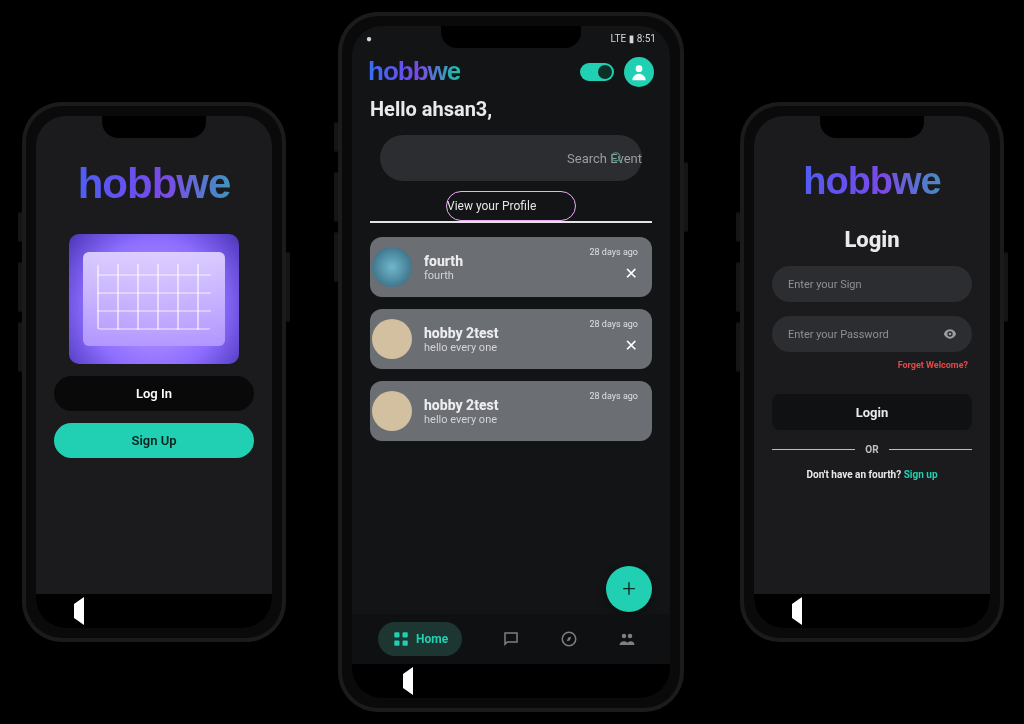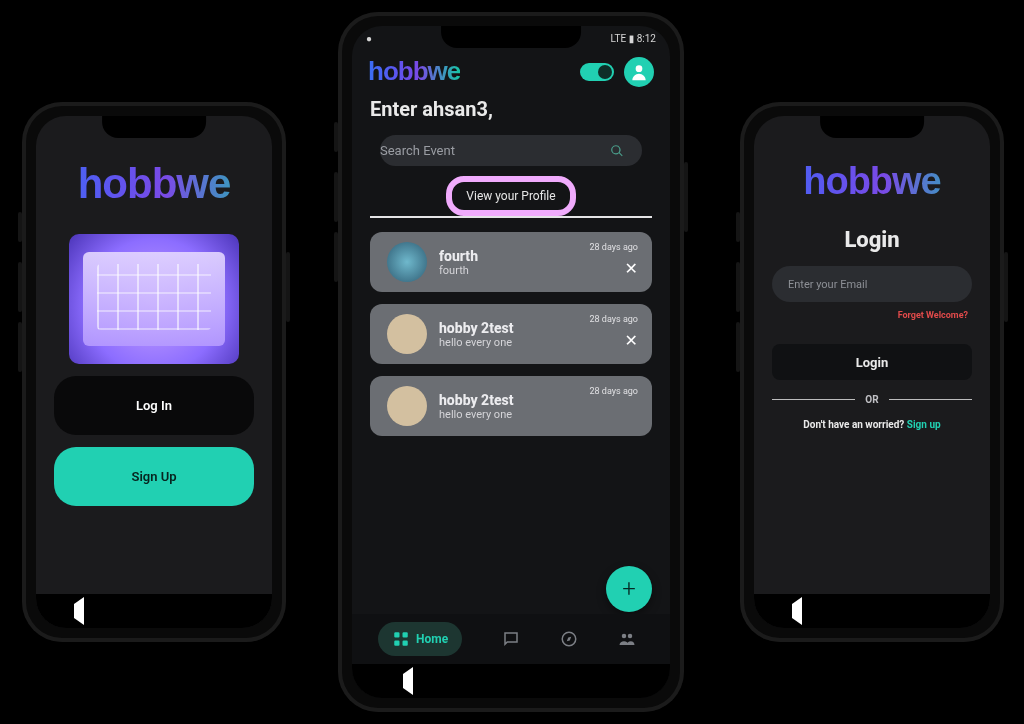--- a/index.html
+++ b/index.html
@@ -78,21 +78,21 @@
     background:linear-gradient(180deg,#e4d7ff,#b69bff);opacity:.9;
   }
   .illus::after{
     content:"";position:absolute;left:28px;right:28px;top:30px;bottom:34px;
     background:repeating-linear-gradient(90deg,rgba(255,255,255,.55) 0 2px,transparent 2px 20px),
                repeating-linear-gradient(0deg,rgba(255,255,255,.4) 0 2px,transparent 2px 18px);
     border-radius:4px;
   }
   .welcome{text-align:center;font-weight:700;font-size:14px;margin-top:26px;}
   .btn{
-    display:block;margin:12px auto 0;width:200px;padding:22px 0;border-radius:22px;
+    display:block;margin:12px auto 0;width:200px;padding:10px 0;border-radius:22px;
     text-align:center;font-size:13px;font-weight:600;cursor:pointer;
   }
   .btn-dark{background:#09090a;color:#fff;}
   .btn-accent{background:var(--accent);color:#07241f;}
 
   
   #p2{left:338px;top:12px;width:346px;height:700px;}
   #p2 .screen{background:#131416;}
   .status{
     position:absolute;top:4px;left:14px;right:14px;height:16px;
@@ -103,34 +103,34 @@
     padding:30px 16px 0 16px;display:flex;align-items:center;justify-content:space-between;
   }
   #p2 .logo{font-size:26px;}
   .togglewrap{display:flex;align-items:center;gap:10px;}
   .toggle{width:34px;height:18px;border-radius:10px;background:var(--accent);position:relative;}
   .toggle::after{content:"";position:absolute;right:2px;top:2px;width:14px;height:14px;border-radius:50%;background:#0e2e28;}
   .avatar{width:30px;height:30px;border-radius:50%;background:var(--accent);display:flex;align-items:center;justify-content:center;}
   .avatar svg{width:20px;height:20px;}
   .greet{padding:10px 18px 0;font-size:20px;font-weight:700;}
   .search{
-    margin:14px 28px 0;background:#2b2d31;border-radius:24px;height:31px;
-    display:flex;align-items:center;justify-content:flex-start;gap:10px;color:#9a9da3;font-size:13px;position:relative;
+    margin:14px 28px 0;background:#2b2d31;border-radius:24px;height:46px;
+    display:flex;align-items:center;justify-content:flex-end;gap:10px;color:#9a9da3;font-size:13px;position:relative;
   }
   .search svg{position:absolute;right:18px;width:14px;height:14px;fill:#4a9d8a;}
   .quote{margin:14px 20px 0;text-align:center;font-size:11px;color:#cfd1d5;font-weight:600;}
   .profilebtn{
-    margin:10px auto 0;width:130px;padding:7px 0;border-radius:18px;border:6px solid #f0abfc;
-    text-align:center;font-size:12px;color:#e5e5e5;cursor:pointer;
+    margin:10px auto 0;width:130px;padding:7px 0;border-radius:18px;border:1px solid #f0abfc;
+    text-align:left;font-size:12px;color:#e5e5e5;cursor:pointer;
   }
   .section-title{margin:26px 18px 6px;font-size:16px;font-weight:800;}
   .rule{margin:0 18px;height:2px;background:#e4e4e6;}
   .events{padding:14px 18px 0;display:flex;flex-direction:column;gap:12px;}
   .card{
-    background:var(--card);border-radius:12px;padding:10px 17px;display:flex;align-items:center;gap:12px;
+    background:var(--card);border-radius:12px;padding:10px 2px;display:flex;align-items:center;gap:12px;
     color:#ececef;position:relative;min-height:60px;
   }
   .thumb{width:40px;height:40px;border-radius:50%;background:#d3c0a0;flex-shrink:0;position:relative;overflow:hidden;}
   .thumb.alt{background:radial-gradient(circle,#6fb8cc,#2e5c73);}
   .card .info{flex:1;min-width:0;}
   .card .title{font-weight:800;font-size:14px;}
   .card .sub{font-size:11px;color:#d4d4d8;}
   .card .ago{position:absolute;right:14px;top:10px;font-size:9px;color:#e0e0e3;}
   .card .close{position:absolute;right:14px;bottom:14px;font-size:16px;color:#fff;cursor:pointer;font-weight:300;}
   .fab{
@@ -197,37 +197,37 @@
 
   <div id="p2" class="phone">
     <div class="side-btn sb-l1"></div>
       <div class="side-btn sb-l2"></div>
       <div class="side-btn sb-l3"></div>
       <div class="side-btn sb-r1"></div>
     <div class="screen">
       <div class="notch"></div>
       <div class="status">
         <span>●</span>
-        <span>LTE ▮ 8:12</span>
+        <span>LTE ▮ 8:51</span>
       </div>
 
       <div class="header">
         <span class="logo">hobbwe</span>
         <div class="togglewrap">
           <div class="toggle"></div>
           <div class="avatar">
             <svg viewBox="0 0 24 24">
                 <circle cx="12" cy="8" r="4" fill="#fff"></circle>
                 <path d="M4 22c0-4.4 3.6-8 8-8s8 3.6 8 8" fill="#fff"></path>
               </svg>
           </div>
         </div>
       </div>
 
-      <div class="greet">Enter ahsan3,</div>
+      <div class="greet">Hello ahsan3,</div>
 
       <div class="search">
         <span>Search Event</span>
         <svg viewBox="0 0 24 24">
             <path d="M10 2a8 8 0 105.3 14l5 5 1.4-1.4-5-5A8 8 0 0010 2zm0 2a6 6 0 110 12 6 6 0 010-12z"></path>
           </svg>
       </div>
 
       <div class="profilebtn">View your Profile</div>
 
@@ -310,36 +310,43 @@
       <div class="side-btn sb-l3"></div>
       <div class="side-btn sb-r1"></div>
     <div class="screen">
       <div class="notch"></div>
 
       <span class="logo">hobbwe</span>
 
       <div class="login-title">Login</div>
 
       <div class="field">
-        <span>Enter your Email</span>
-      </div>
-
+        <span>Enter your Sign</span>
+      </div>
+
+      <div class="field">
+        <span>Enter your Password</span>
+        <svg class="eye" viewBox="0 0 24 24">
+            <path d="M12 5c-5 0-9 5-9 7s4 7 9 7 9-5 9-7-4-7-9-7zm0 11a4 4 0 110-8 4 4 0 010 8z" fill="#9a9da3"></path>
+            <circle cx="12" cy="12" r="2" fill="#9a9da3"></circle>
+          </svg>
+      </div>
 
       <div class="forgot">Forget Welcome?</div>
 
       <div class="loginbtn">Login</div>
 
       <div class="or-row">
         <div class="line"></div>
         <div class="or">OR</div>
         <div class="line"></div>
       </div>
 
       <div class="noacct">
-        <span>Don't have an worried? </span><span class="su">Sign up</span>
+        <span>Don't have an fourth? </span><span class="su">Sign up</span>
       </div>
 
       <div class="androidnav">
         <span><span class="tri"></span></span>
         <span><span class="circ"></span></span>
         <span><span class="sq"></span></span>
       </div>
     </div>
   </div>
 

